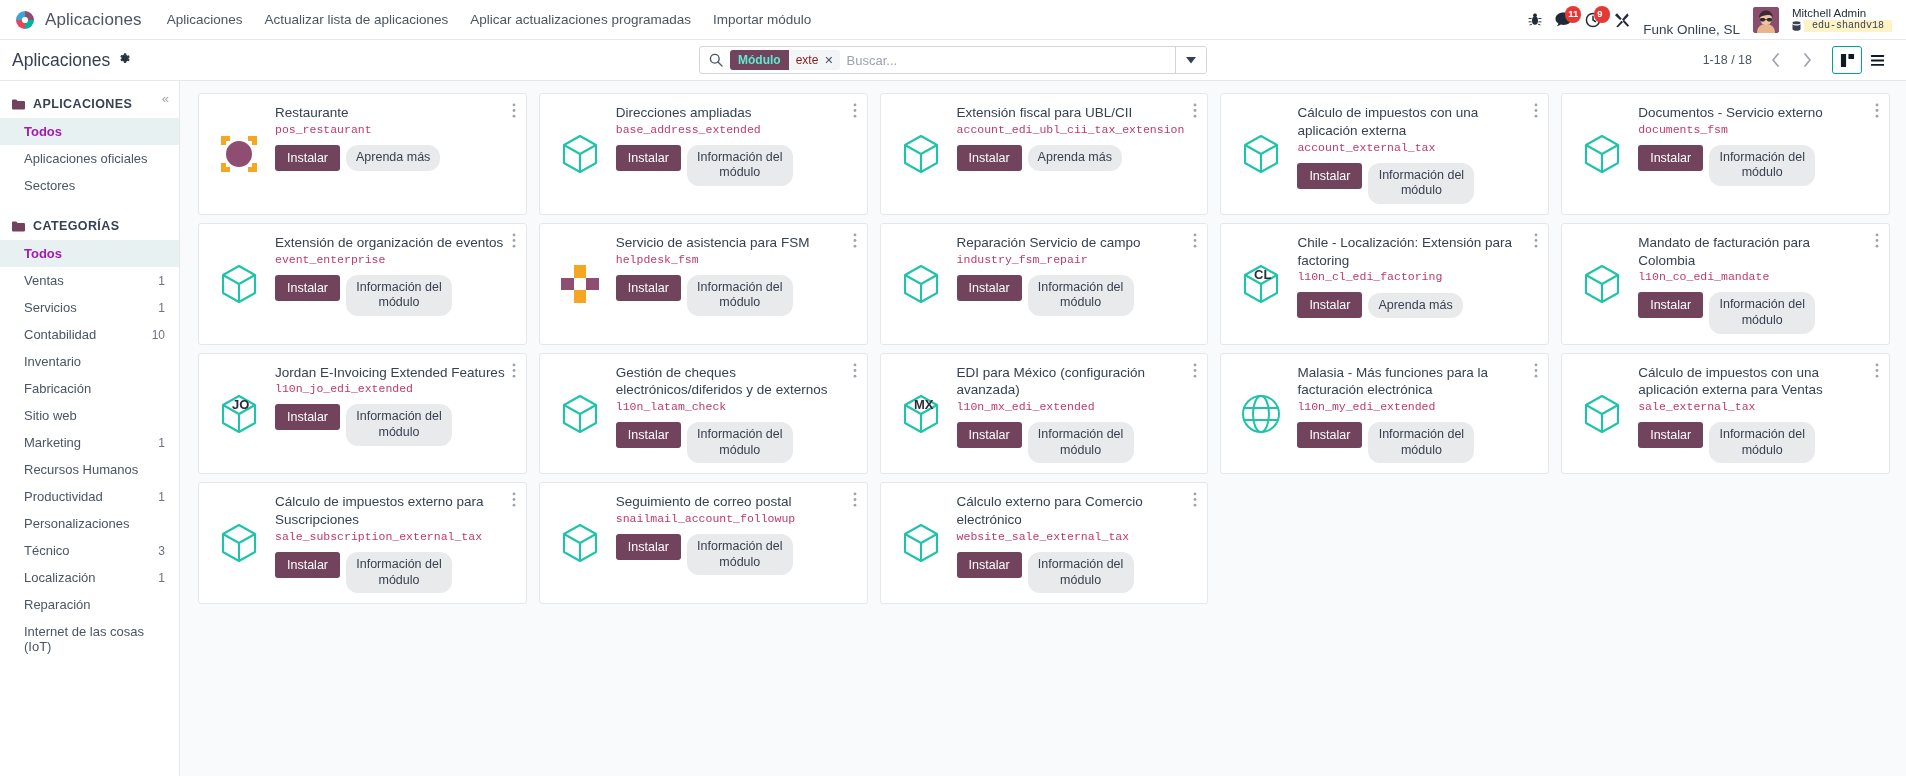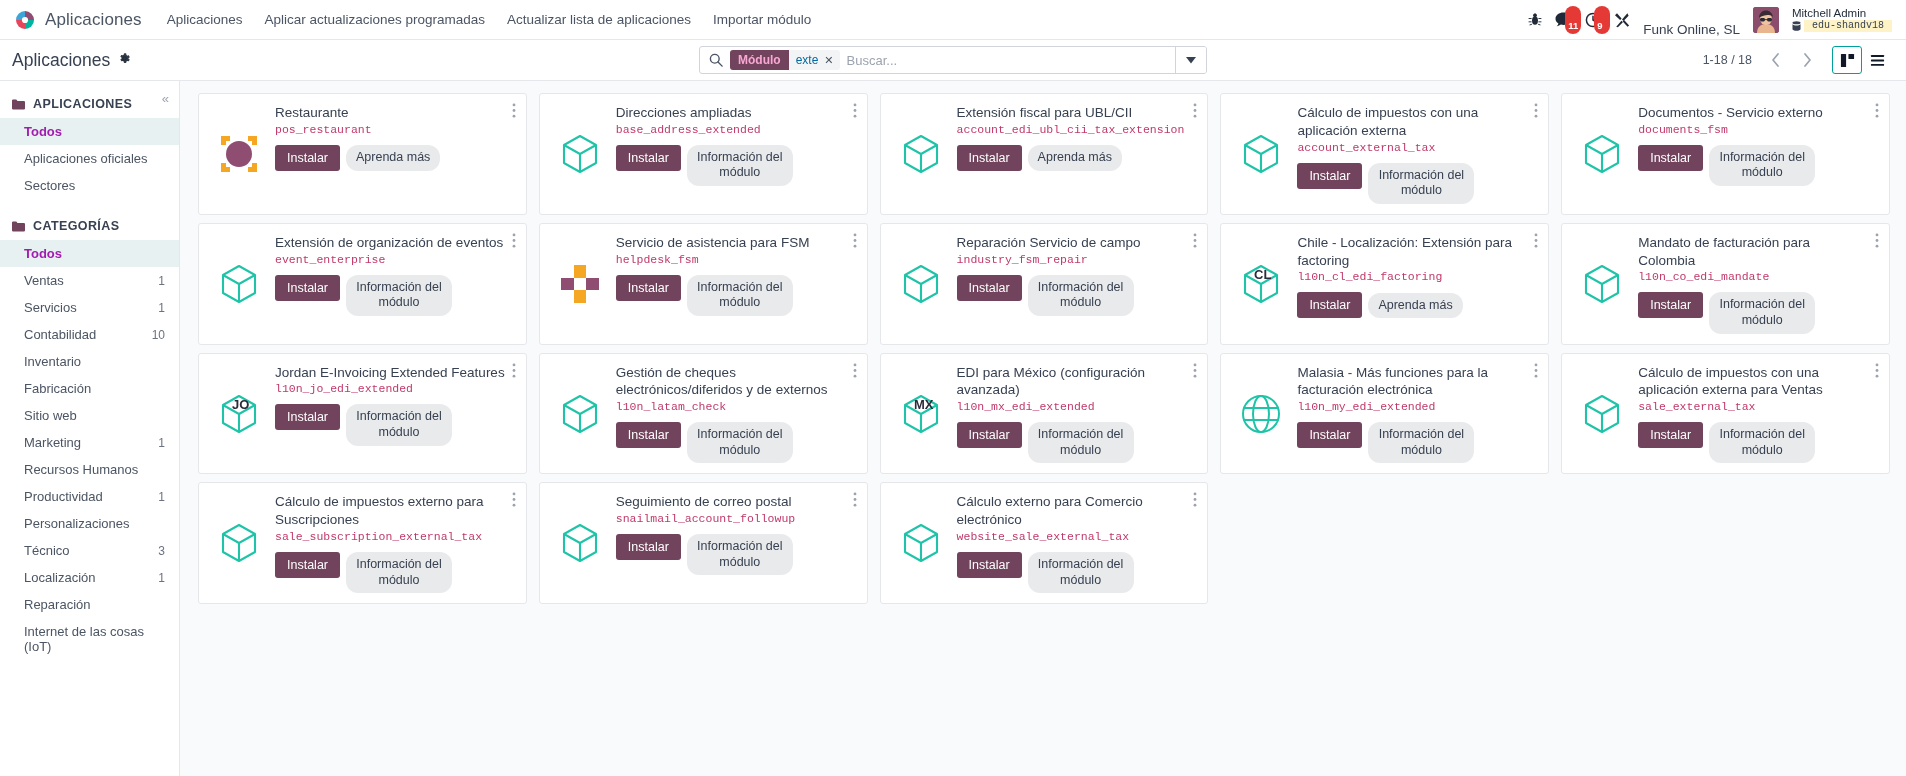--- a/index.html
+++ b/index.html
@@ -28,22 +28,22 @@
   .nav-links { display: flex; align-items: center; gap: 0; }
   .nav-link {
     font-size: 13.5px; color: #4b5563; padding: 10px 11px; cursor: pointer;
     white-space: nowrap; border-radius: 3px;
   }
   .nav-right { margin-left: auto; display: flex; align-items: center; gap: 13px; }
   .sys-icon { position: relative; cursor: pointer; display: flex; align-items: center; color: #1f2937; }
   .badge-count {
     position: absolute; top: -6px; right: -9px;
     background: #e53935; color: #fff; font-size: 9.5px; font-weight: bold;
-    border-radius: 9px; min-width: 16px; height: 28px; line-height: 16px;
-    text-align: left; padding: 12px 3px;
+    border-radius: 9px; min-width: 16px; height: 17px; line-height: 16px;
+    text-align: left; padding: 0 3px;
   }
   .company-name { font-size: 13.5px; color: #374151; cursor: pointer; white-space: nowrap; margin-top: 19px; }
   .avatar {
     width: 26px; height: 26px; border-radius: 3px; overflow: hidden;
     background: #7b3f5f; cursor: pointer; flex: none;
   }
   .user-block { display: flex; flex-direction: column; line-height: 1.15; cursor: pointer; }
   .user-name { font-size: 11.5px; color: #1f2937; }
   .user-db { font-size: 11px; color: #374151; display: flex; align-items: center; gap: 3px; }
   .db-chip { background: #fef3c7; font-family: "Liberation Mono", monospace; font-size: 10px; padding: 0 8px; }
@@ -57,23 +57,23 @@
   .cog { color: #1f2937; font-size: 13px; cursor: pointer; }
 
   .searchbar-wrap { position: absolute; left: 50%; transform: translateX(-50%); display: flex; }
   .searchbar {
     width: 508px; height: 28px; border: 1px solid #d1d5db; border-radius: 3px;
     display: flex; align-items: center; background: #fff; overflow: hidden;
   }
   .search-icon { padding: 0 7px 0 9px; color: #6b7280; display: flex; align-items: center; }
   .facet { display: flex; align-items: center; height: 20px; border-radius: 3px; overflow: hidden;
            background: #f3f4f6; font-size: 12px; margin-right: 7px; }
-  .facet-label { background: #71435c; color: #f9a8d4; font-weight: bold; padding: 0 8px; height: 20px;
+  .facet-label { background: #71435c; color: #5eead4; font-weight: bold; padding: 0 8px; height: 20px;
                  line-height: 20px; font-size: 12px; }
-  .facet-value { padding: 0 5px 0 7px; color: #0369a1; }
+  .facet-value { padding: 0 5px 0 7px; color: #7f1d1d; }
   .facet-x { padding: 0 6px 0 1px; color: #4b5563; cursor: pointer; font-size: 11px; }
   .search-input { flex: 1; border: 0; outline: 0; font-size: 13px; color: #374151;
                   font-family: "Liberation Sans", sans-serif; background: transparent; }
   .search-input::placeholder { color: #9ca3af; }
   .search-drop {
     width: 31px; border-left: 1px solid #d1d5db; height: 28px; display: flex;
     align-items: center; justify-content: center; cursor: pointer; background: #fff;
   }
 
   .cp-right { margin-left: auto; display: flex; align-items: center; gap: 6px; }
@@ -159,22 +159,22 @@
         <path d="M11 11 L11 20 A9 9 0 0 1 2 11 Z" fill="#e8455c"></path>
         <path d="M2 11 A9 9 0 0 1 11 2 L11 11 Z" fill="#3ca6d8"></path>
         <circle cx="11" cy="11" r="3.1" fill="#ffffff"></circle>
       </svg>
     </span>
     <span class="brand-name">Aplicaciones</span>
   </div>
 
   <div class="nav-links">
     <div class="nav-link">Aplicaciones</div>
+    <div class="nav-link">Actualizar lista de aplicaciones</div>
     <div class="nav-link">Aplicar actualizaciones programadas</div>
-    <div class="nav-link">Actualizar lista de aplicaciones</div>
     <div class="nav-link">Importar módulo</div>
   </div>
 
   <div class="nav-right">
 
     <span class="sys-icon">
       <svg width="14" height="15" viewBox="0 0 14 15" fill="#1f2937">
         <ellipse cx="7" cy="8.6" rx="3" ry="4.2"></ellipse>
         <circle cx="7" cy="3.3" r="1.9"></circle>
         <rect x="6.6" y="1.4" width="0.8" height="2.2"></rect>

